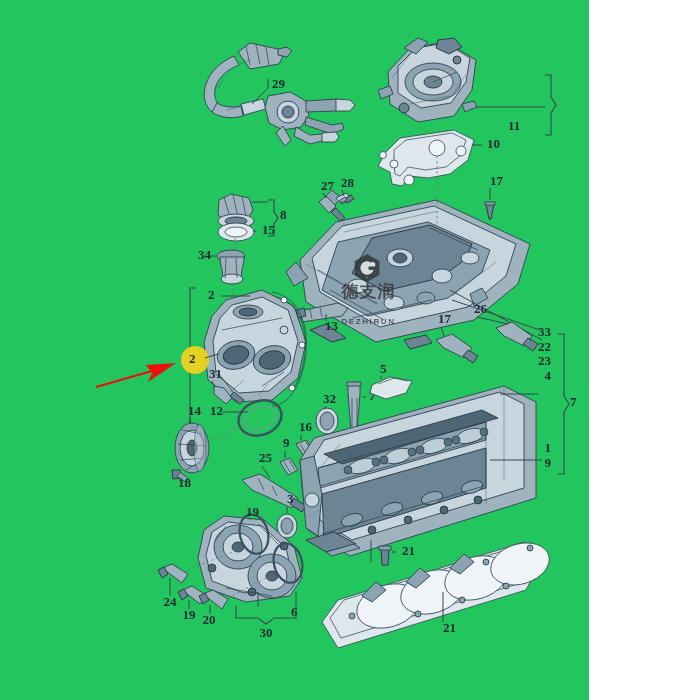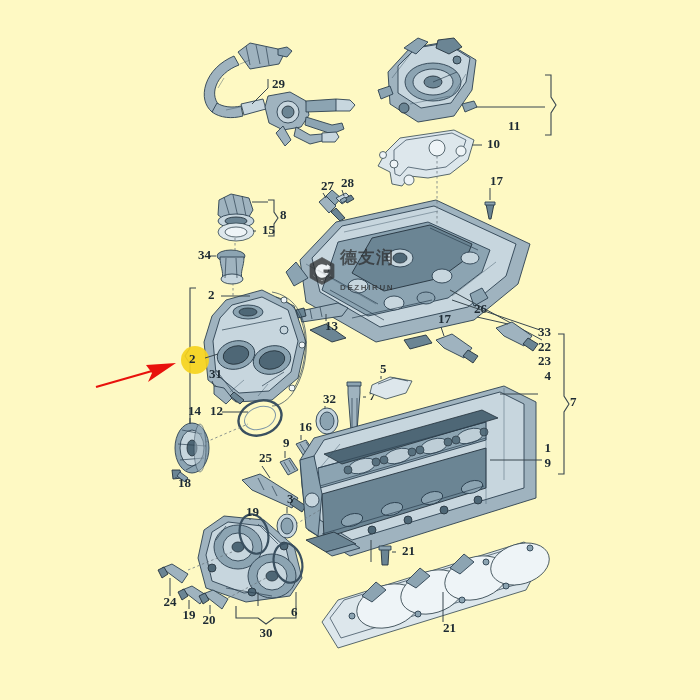--- a/index.html
+++ b/index.html
@@ -1,21 +1,21 @@
 <!DOCTYPE html>
 <html><head>
 <meta charset="utf-8">
 <title>Engine Parts Exploded Diagram</title>
 <style>
   html,body{margin:0;padding:0;background:#ffffff;}
   body{
     font-family:"Liberation Serif", serif;
     width:700px;height:700px;overflow:hidden;
   }
-  #stage{position:relative;width:700px;height:700px;background:#fef9c3;}
+  #stage{position:relative;width:589px;height:700px;background:#22c55e;}
   svg#diagram{position:absolute;left:0;top:0;width:700px;height:700px;display:block;}
 
   .callout{
     font-family:"Liberation Serif", serif;
     font-size:13px;
     font-weight:700;
     fill:#1d2a33;
     dominant-baseline:middle;
   }
   .leader{stroke:#39474f;stroke-width:1;fill:none;}
@@ -37,21 +37,21 @@
   .arrow{fill:#e8120c;stroke:none;}
   .arrow-shaft{stroke:#e8120c;stroke-width:2.2;fill:none;}
 
   
   #watermark{
     position:absolute;
     left:307px;top:253px;
     width:120px;height:36px;
     opacity:.72;
     pointer-events:none;
-    display:flex;align-items:center;
+    display:flex;align-items:center;flex-direction:column;
   }
   #wm-logo{
     width:30px;height:30px;flex:0 0 30px;position:relative;
   }
   #wm-text{
     margin-left:3px;
     display:flex;flex-direction:column;justify-content:center;
   }
   #wm-cn{
     font-family:"DejaVu Sans", sans-serif;

